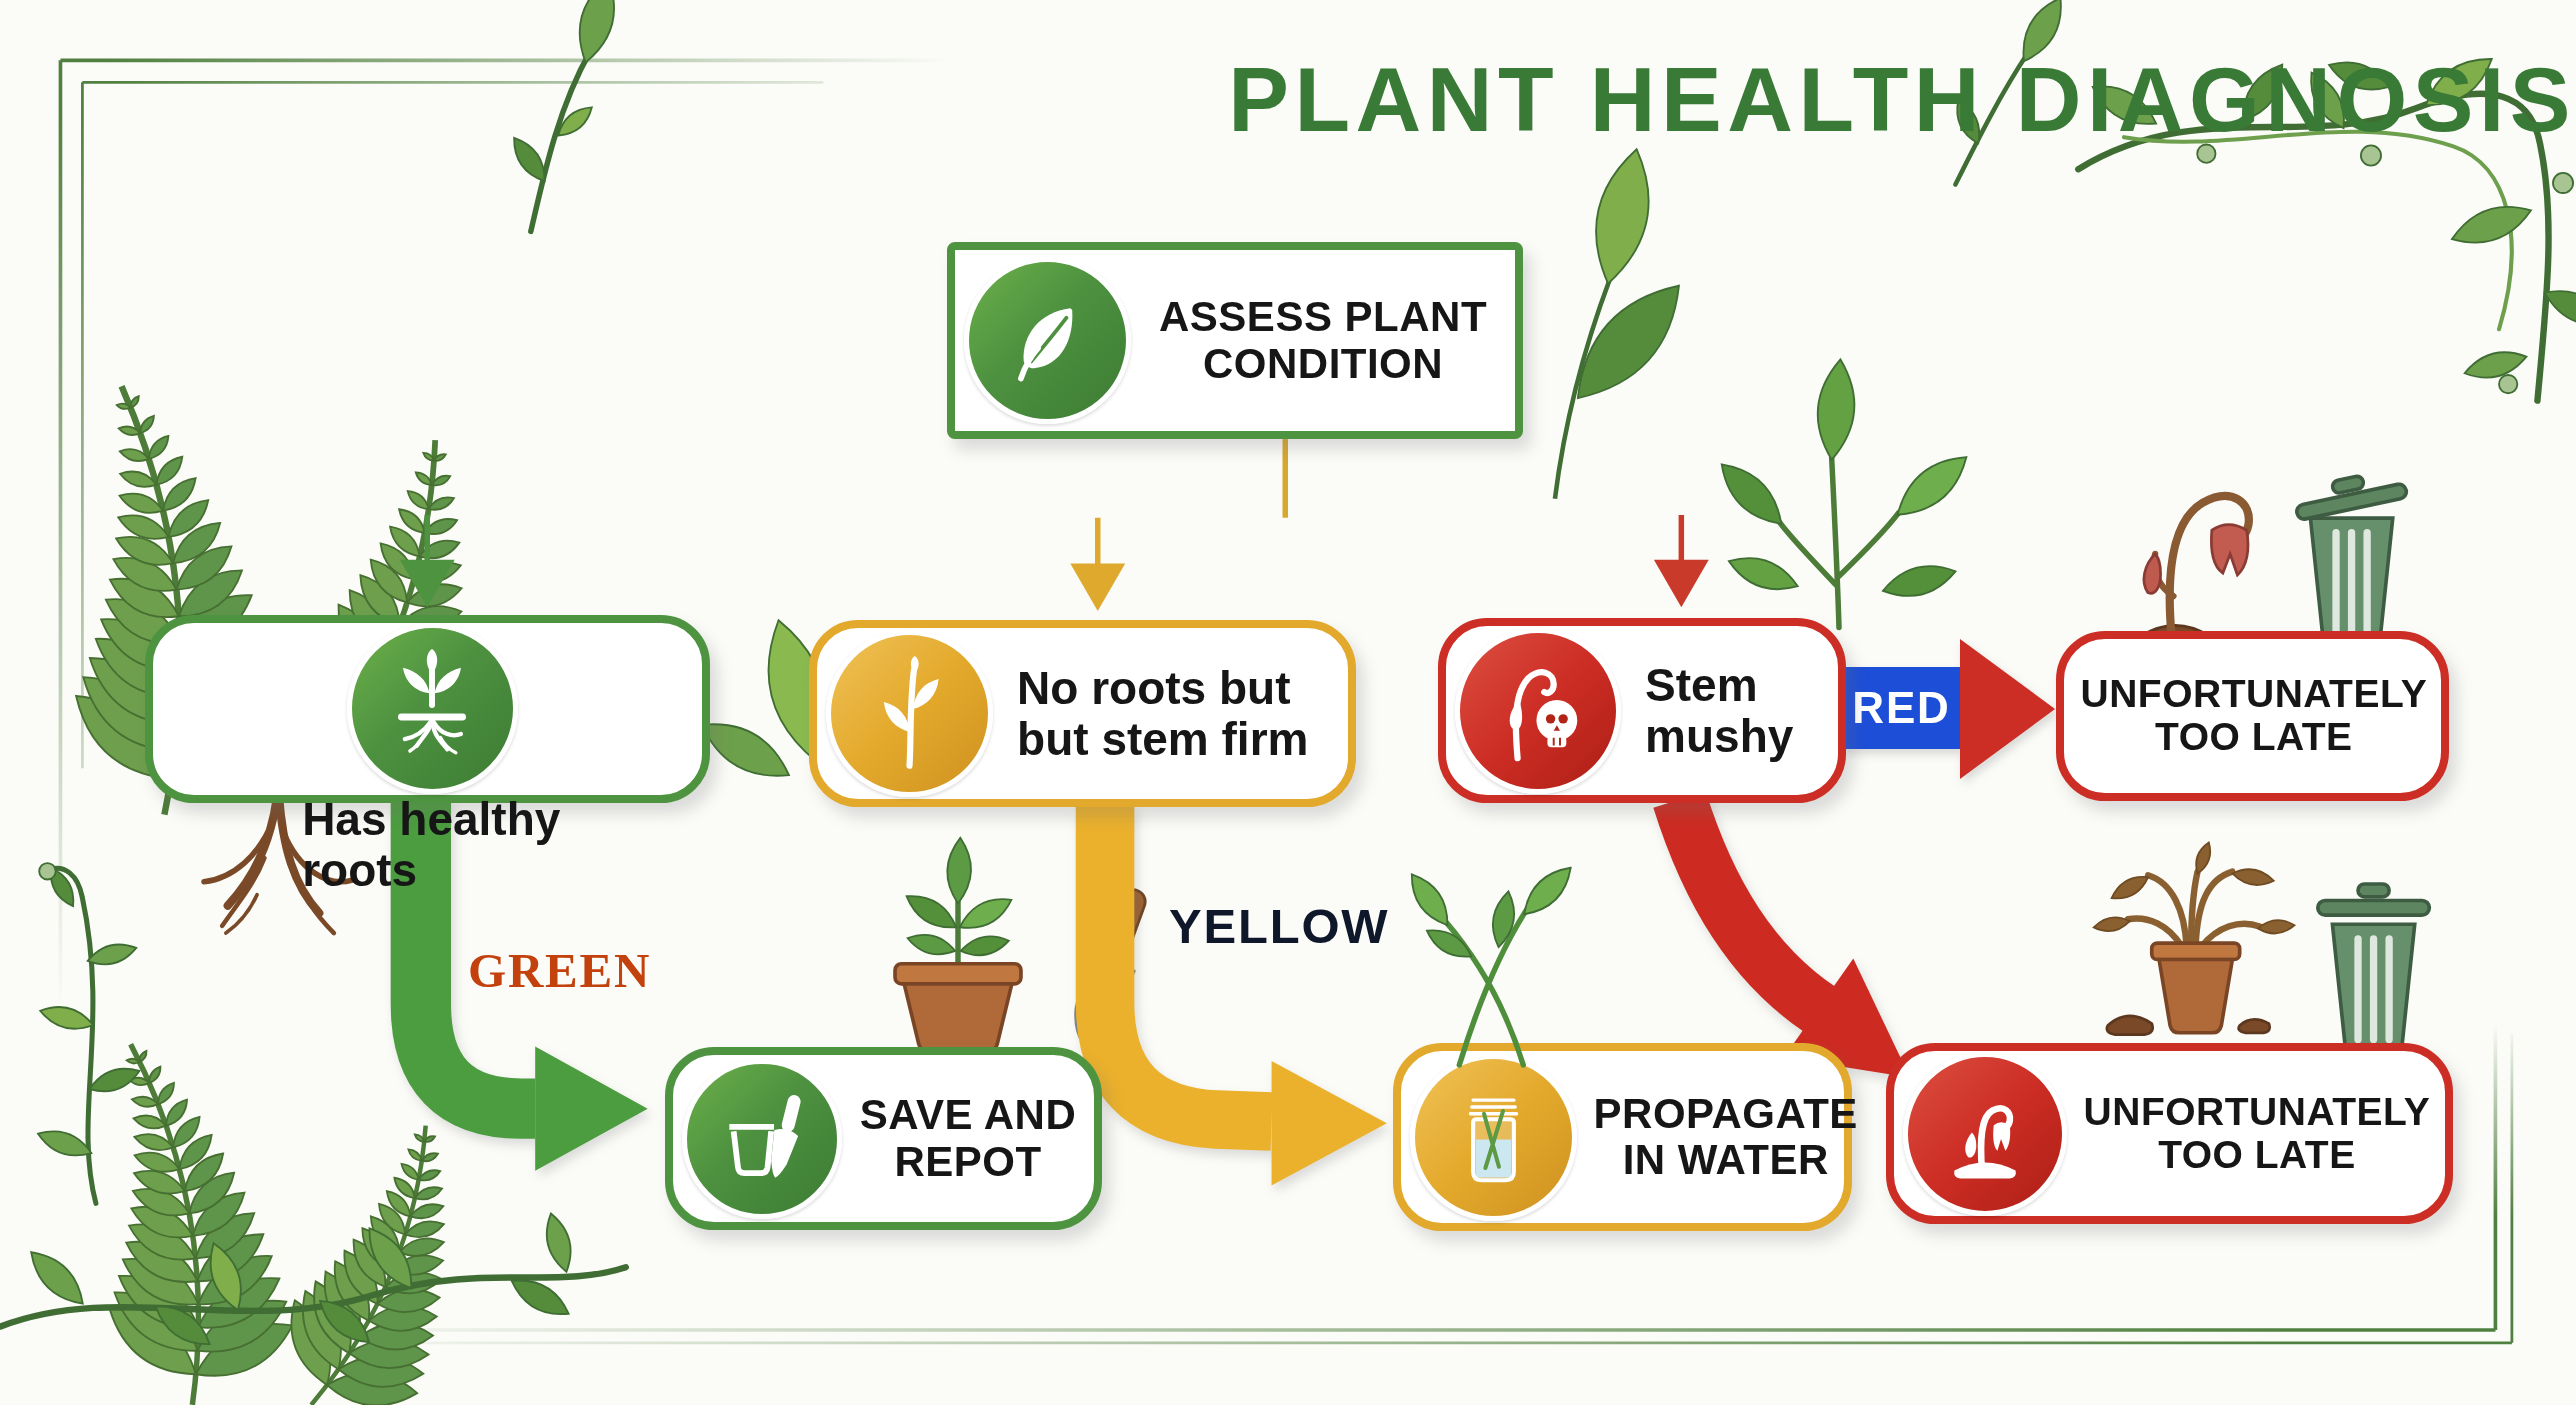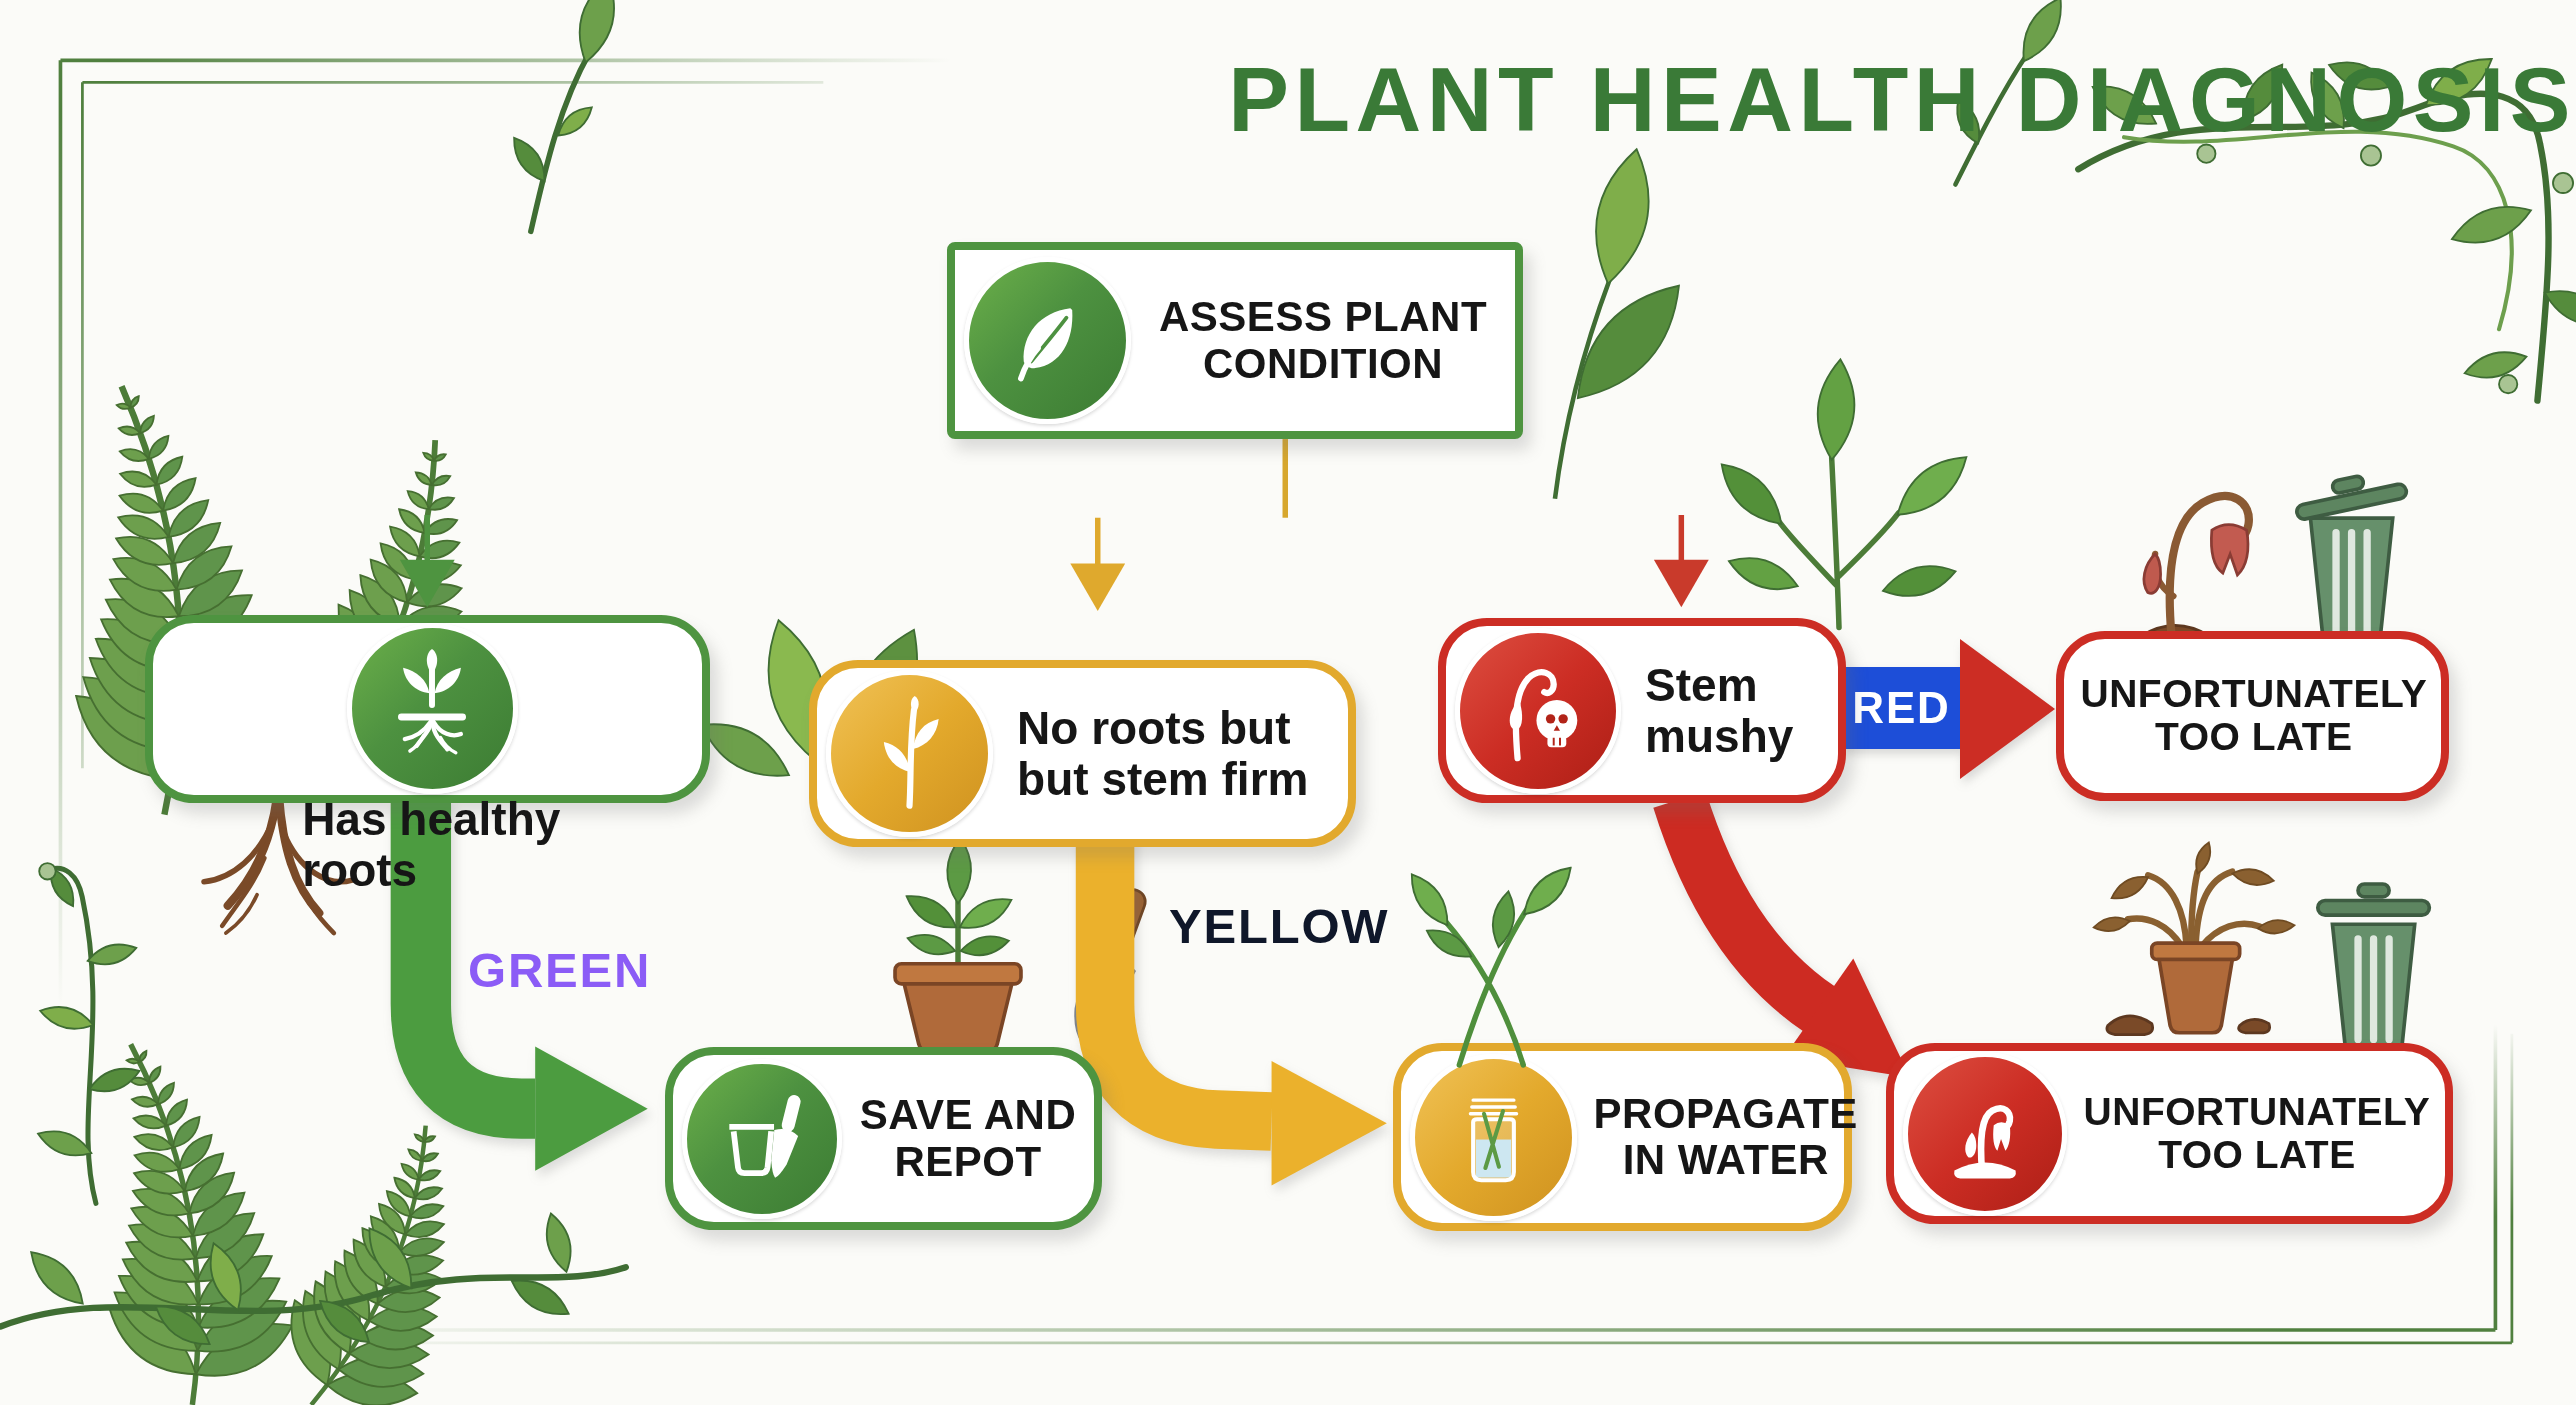--- a/index.html
+++ b/index.html
@@ -24,21 +24,21 @@
   .txt.center{text-align:center;}
   .txt.left{text-align:left;padding-left:24px;}
   .sz50{font-size:46px;}
   .sz44{font-size:42px;letter-spacing:0.5px;}
   .sz42{font-size:39px;letter-spacing:0.5px;}
   
   .title{position:absolute;left:0;top:48px;width:100%;text-align:right;z-index:2;
          font-size:91px;font-weight:bold;letter-spacing:5.5px;color:#3a7a37;}
   
   .branch-label{position:absolute;font-weight:bold;font-size:49px;letter-spacing:1.8px;z-index:2;}
-  .branch-label.green{color:#8b5cf6;}
+  .branch-label.green{color:#c2410c;font-family:Liberation Serif, serif;}
   .branch-label.yellow{color:#0f172a;}
   
   .red-arrow{position:absolute;left:1841px;top:639px;width:216px;height:139px;z-index:2;
              filter:drop-shadow(3.7px 5.5px 4.6px rgba(110,110,110,.25));}
   .red-arrow .band{position:absolute;left:0;top:28px;width:121px;height:82px;background:#1d4ed8;
                    display:flex;align-items:center;justify-content:center;}
   .red-arrow .head{position:absolute;left:119px;top:0;width:0;height:0;
                    border-top:70px solid transparent;border-bottom:70px solid transparent;
                    border-left:95px solid #cc2d24;}
   .red-arrow .band span{color:#fff;font-size:44px;font-weight:bold;letter-spacing:1.8px;}
@@ -432,21 +432,21 @@
         <path d="M57,52 C40,50 28,38 26,22 C42,26 54,36 57,52 Z" fill="#fff"></path>
         <path d="M63,52 C80,50 92,38 94,22 C78,26 66,36 63,52 Z" fill="#fff"></path>
       </svg>
     </div>
     <div class="txt left sz50">
       <div>Has healthy</div>
         <div>roots</div>
     </div>
   </div>
 
-  <div class="node yellow" style="left:809px;top:620px;width:547px;height:187px;margin-top:40px;">
+  <div class="node yellow" style="left:809px;top:620px;width:547px;height:187px;">
     <div class="icon-circle y" style="width:157px;height:157px;">
       <svg width="91" height="115" viewBox="0 0 100 130">
         <path d="M50,124 C52,92 50,56 55,16" stroke="#fff" stroke-width="7" fill="none" stroke-linecap="round"></path>
         <path d="M51,86 C34,82 23,70 21,52 C38,56 48,68 51,86 Z" fill="#fff"></path>
         <path d="M54,60 C70,56 81,44 83,26 C66,30 56,42 54,60 Z" fill="#fff"></path>
         <path d="M55,20 C49,10 52,2 56,0 C62,4 62,14 55,20 Z" fill="#fff"></path>
       </svg>
     </div>
     <div class="txt left sz50">
       <div>No roots but</div>

